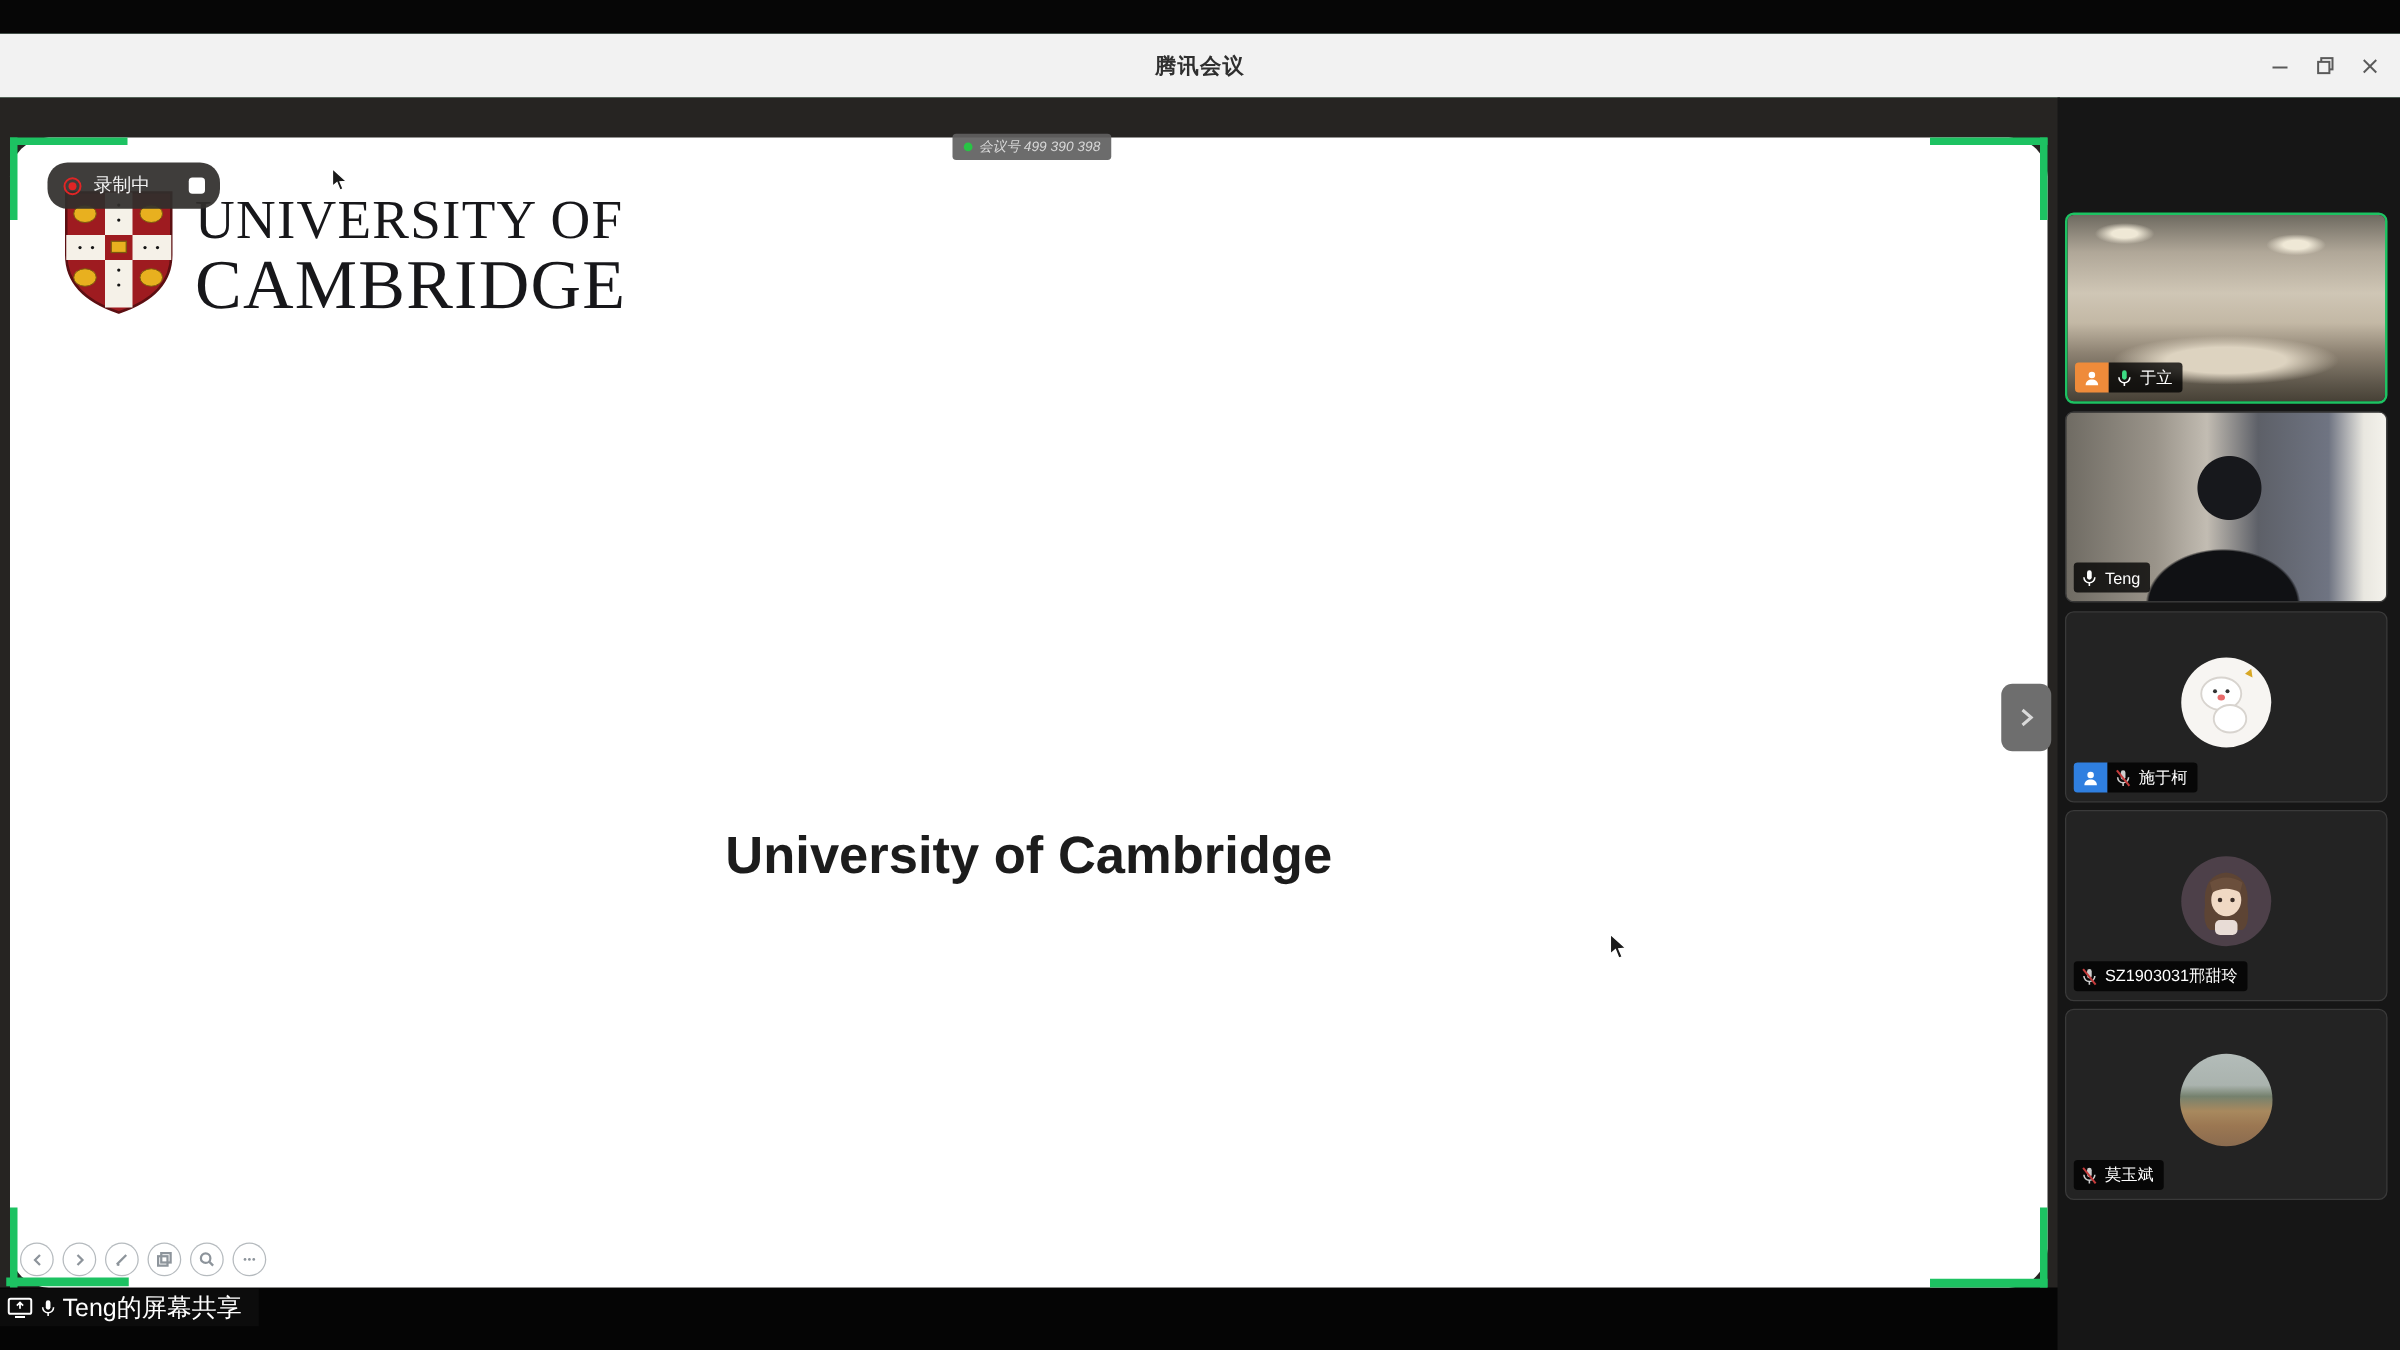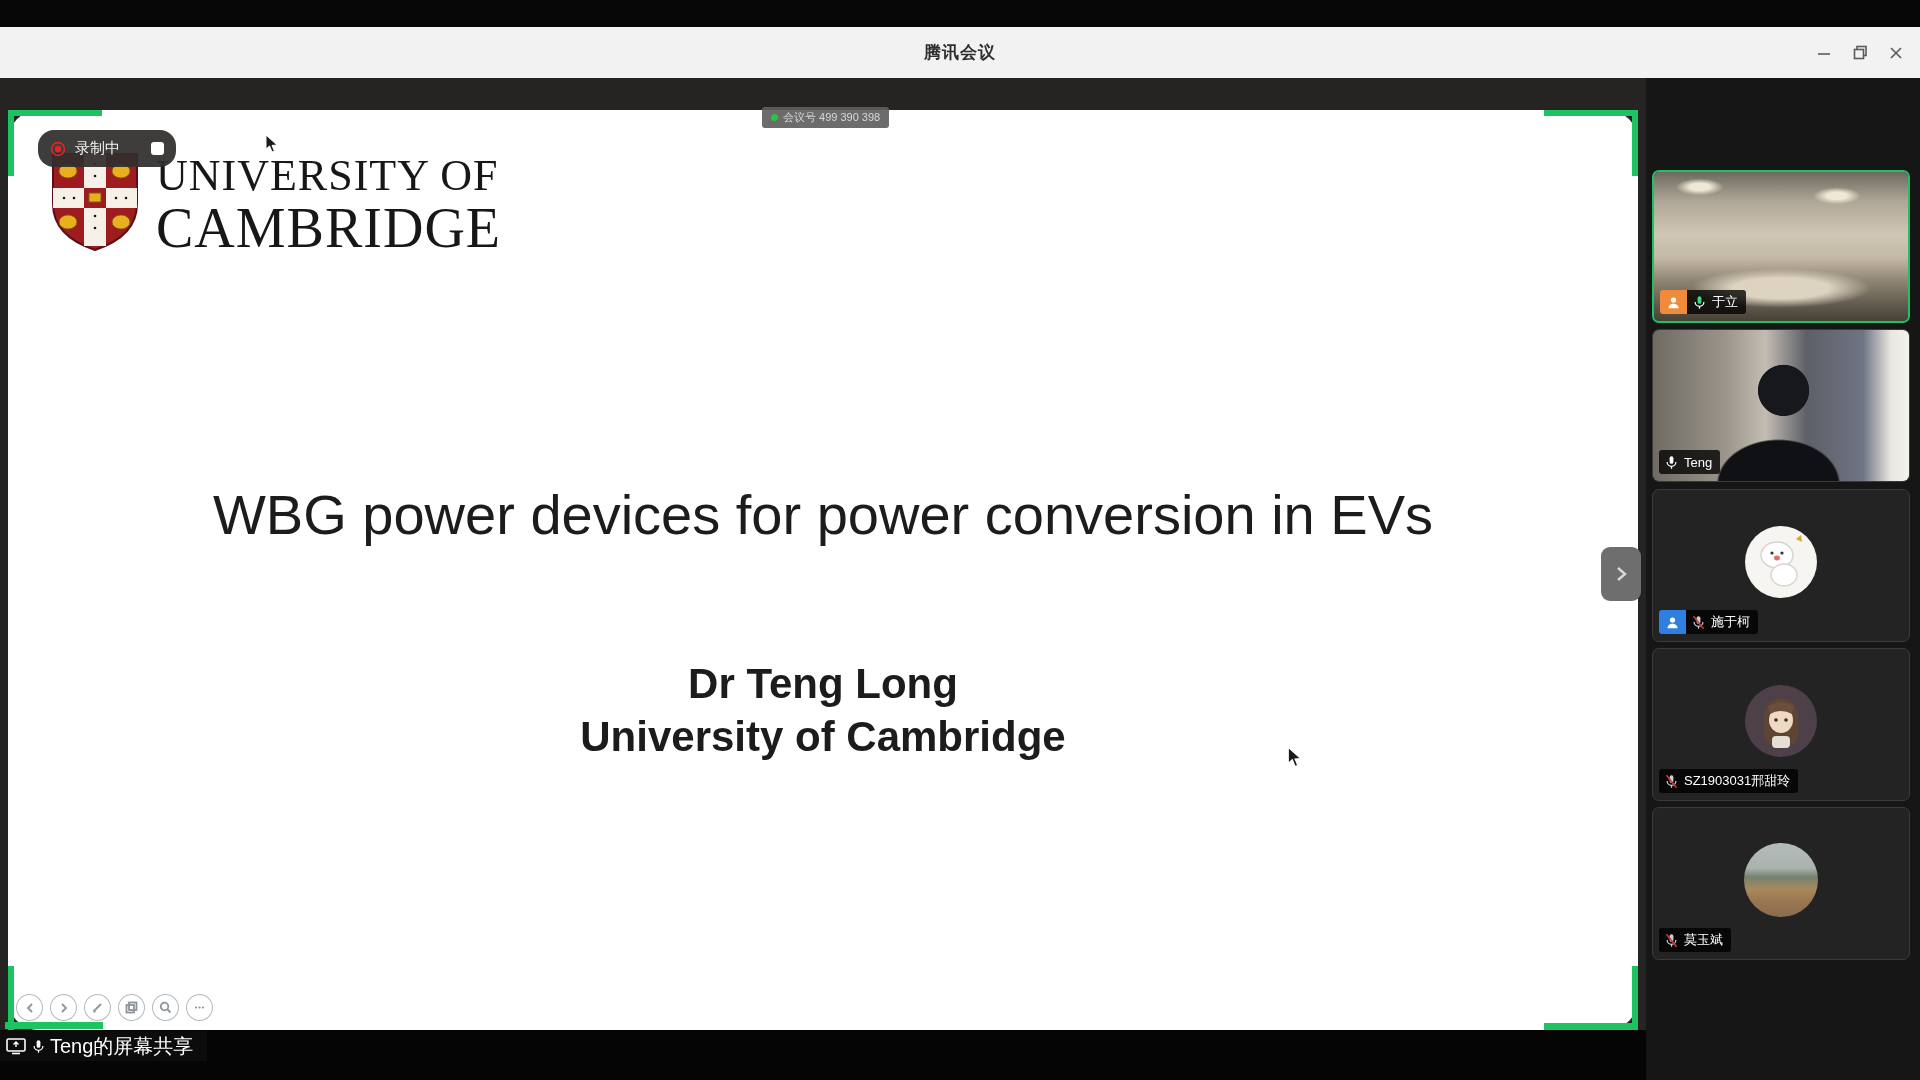--- a/index.html
+++ b/index.html
@@ -48,21 +48,21 @@
   .gb.tr-h { left:1544px; top:110px;  width:94px;  height:6px; }
   .gb.tr-v { left:1632px; top:110px;  width:6px;   height:66px; }
   .gb.bl-h { left:5px;    top:1022px; width:98px;  height:7px; }
   .gb.bl-v { left:8px;    top:966px;  width:6px;   height:64px; }
   .gb.br-h { left:1544px; top:1023px; width:94px;  height:7px; }
   .gb.br-v { left:1632px; top:966px;  width:6px;   height:64px; }
 
   
   .meeting-badge { position:absolute; left:762px; top:107px; height:21px; padding:0 9px;
                    background:rgba(96,96,96,.92); border-radius:3px; display:flex; align-items:center;
-                   gap:5px; font-size:11px; color:#d8d8d8; }
+                   gap:5px; font-size:11px; color:#d8d8d8;font-style:italic; }
   .dot-green { width:7px; height:7px; border-radius:50%; background:#28c445; }
 
   .record-pill { position:absolute; left:38px; top:130px; width:138px; height:37px;
                  background:rgba(48,46,44,.93); border-radius:16px; display:flex; align-items:center;
                  padding:0 12px; gap:9px; }
   .record-pill .rec-label { color:#f2f2f2; font-size:15px; }
   .stop-btn { margin-left:auto; width:13px; height:13px; background:#ffffff; border-radius:3px; }
 
   .share-bar { position:absolute; left:0px; top:1031px; height:30px; padding:0 14px 0 5px;
                background:#0c0c0c; display:flex; align-items:center; gap:4px;text-align:right; }
@@ -164,23 +164,21 @@
           <circle cx="66" cy="46" r="1.3"></circle>
             <circle cx="76" cy="46" r="1.3"></circle>
         </g>
       </svg>
       <div class="logo-text">
         <div class="logo-line1">UNIVERSITY OF</div>
         <div class="logo-line2">CAMBRIDGE</div>
       </div>
     </div>
 
-    <div class="slide-title">WBG power devices for power conversion in EVs</div>
     <div class="slide-author">
-      <div>Dr Teng Long</div>
       <div>University of Cambridge</div>
     </div>
 
     <div class="anno-bar">
       <div class="anno-btn">
         <svg width="12" height="12">
             <polyline points="8,2 4,6 8,10"></polyline>
           </svg>
       </div>
       <div class="anno-btn">

